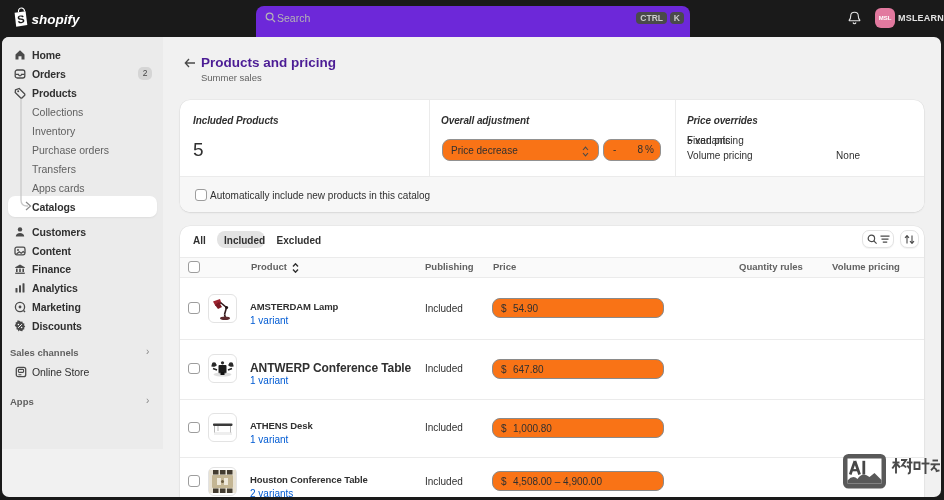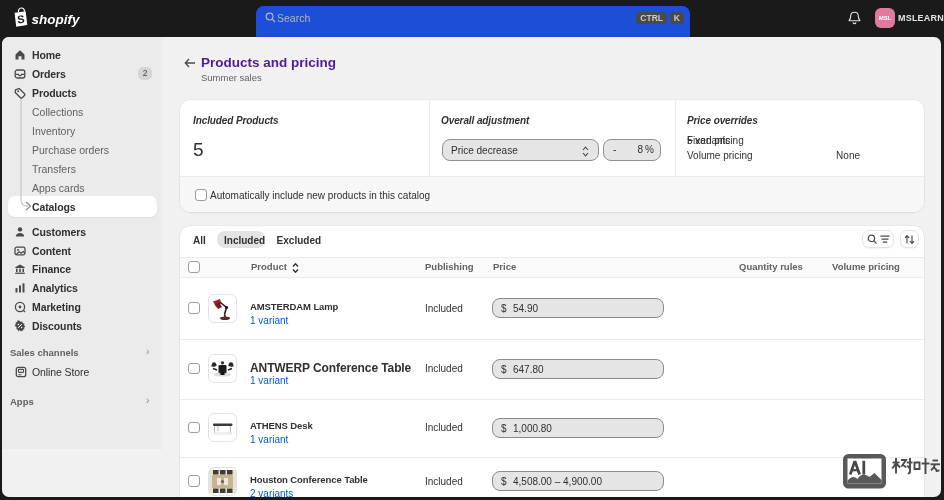--- a/index.html
+++ b/index.html
@@ -2,21 +2,21 @@
 <html><head>
 <meta charset="utf-8">
 <style>
   * { margin:0; padding:0; box-sizing:border-box; }
   html,body { width:944px; height:500px; overflow:hidden; }
   body { font-family:"Liberation Sans", sans-serif; background:#1a1a1a; position:relative; }
   .abs { position:absolute; }
 
   
   #topbar { position:absolute; left:0; top:0; width:944px; height:37px; background:#1a1a1a; }
-  #searchpill { position:absolute; left:256px; top:6px; width:434px; height:39px; background:#1d4ed8; border-radius:8px; color:#b5b5b5; font-size:11px; }
+  #searchpill { position:absolute; left:256px; top:6px; width:434px; height:39px; background:#6d28d9; border-radius:8px; color:#b5b5b5; font-size:11px; }
   .kbd { display:inline-block; background:#4a4a4a; color:#cccccc; border-radius:4px; font-size:8.5px; font-weight:600; padding:2px 4px; line-height:1; }
   #avatar { position:absolute; left:875px; top:8px; width:20px; height:20px; background:#e2799f; border-radius:6px; color:#ffffff; font-size:6px; font-weight:700; text-align:center; line-height:20px; }
   #uname { position:absolute; left:898px; top:13px; color:#e3e3e3; font-size:9px; font-weight:700; letter-spacing:.2px;}
 
   
   #panel { position:absolute; left:2px; top:37px; width:939px; height:460px; background:#f1f1f1; border-radius:7px; overflow:hidden; }
   #sidebar { position:absolute; left:0; top:0; width:161px; height:412px; background:#ebebeb; }
   .nav { position:absolute; left:30px; font-size:10.5px; font-weight:700; letter-spacing:-.1px; color:#303030; white-space:nowrap; }
   .sub { position:absolute; left:30px; font-size:10.5px; font-weight:400; color:#616161; white-space:nowrap; }
   .shead { position:absolute; left:8px; font-size:9.5px; font-weight:700; color:#616161; white-space:nowrap; }
@@ -24,21 +24,21 @@
   .badge { position:absolute; left:136px; width:14px; height:13px; background:#d5d5d5; border-radius:5px; font-size:8.5px; color:#444; text-align:center; line-height:13px; font-weight:400;}
   #activepill { position:absolute; left:6px; top:158.5px; width:149px; height:21px; background:#ffffff; border-radius:7px; box-shadow:0 1px 2px rgba(0,0,0,.06);}
   .chev { position:absolute; left:144px; color:#888; font-size:10px; }
 
   
   #main { position:absolute; left:161px; top:0; width:778px; height:460px; }
   .card { position:absolute; background:#fff; border-radius:10px; box-shadow:0 0 0 0.5px rgba(0,0,0,.06), 0 1px 2px rgba(0,0,0,.08); }
   .lbl { position:absolute; font-size:10px; letter-spacing:-.1px; font-weight:700; color:#303030; white-space:nowrap;font-style:italic; }
   .gray { color:#616161; font-weight:400; }
   .t11 { position:absolute; font-size:10px; color:#303030; white-space:nowrap; }
-  .inputbox { position:absolute; height:22px; border:1px solid #8a8a8a; border-radius:8px; background:#e5e5e5; }
+  .inputbox { position:absolute; height:22px; border:1px solid #8a8a8a; border-radius:8px; background:#f97316; }
   .cb { position:absolute; width:11.5px; height:11.5px; border:1px solid #9d9d9d; border-radius:3px; background:#fff; }
   .link { color:#005bd3; }
   .thumb { width:29px; height:29px; background:#fff; border:1px solid #e3e3e3; border-radius:6px; }
   .pr span { position:absolute; top:4px; font-size:10px; color:#303030; }
   .pr span:first-child { left:8px; }
   .pr span.v { left:20px; }
 </style>
 </head>
 <body>
 

